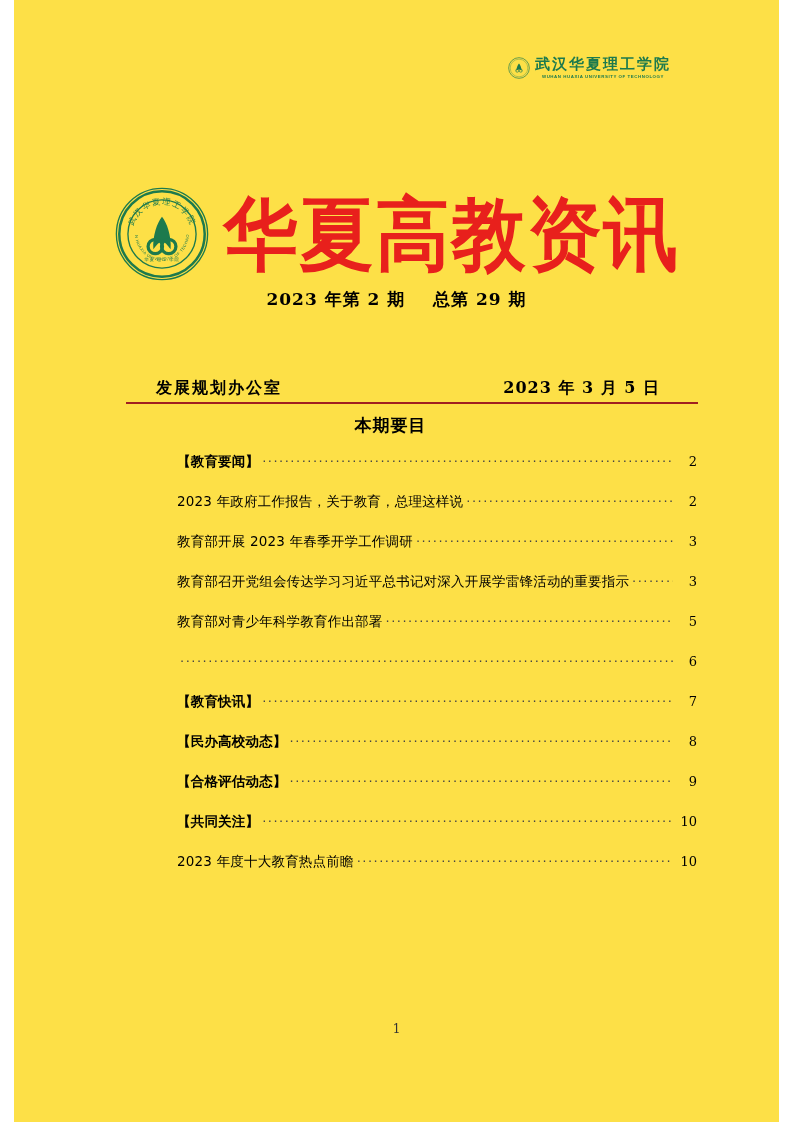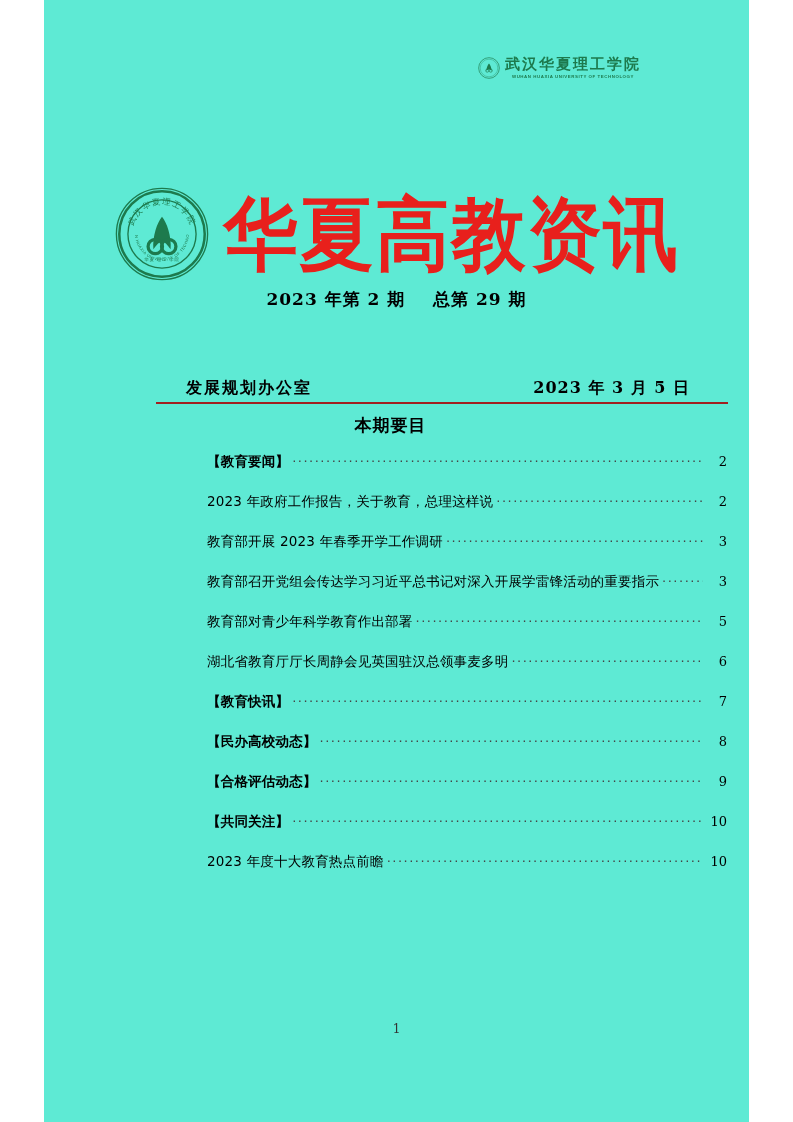--- a/index.html
+++ b/index.html
@@ -7,24 +7,24 @@
     margin: 0;
     padding: 0;
     background: #ffffff;
   }
   body {
     font-family: "DejaVu Sans", "Liberation Sans", sans-serif;
     color: #000000;
   }
   .page {
     position: relative;
-    width: 705px;
+    width: 765px;
     height: 1122px;
     margin: 0 auto;
-    background: #5eead4;
+    background: #fde047;
     overflow: hidden;
     box-sizing: border-box;
   }
 
   
   .doc-header {
     position: absolute;
     top: 48px;
     left: 0;
     right: 0;
@@ -291,21 +291,20 @@
         <span class="toc-label">教育部召开党组会传达学习习近平总书记对深入开展学雷锋活动的重要指示</span>
         <span class="toc-dots"></span>
         <span class="toc-page">3</span>
       </div>
       <div class="toc-row">
         <span class="toc-label">教育部对青少年科学教育作出部署</span>
         <span class="toc-dots"></span>
         <span class="toc-page">5</span>
       </div>
       <div class="toc-row">
-        <span class="toc-label">湖北省教育厅厅长周静会见英国驻汉总领事麦多明</span>
         <span class="toc-dots"></span>
         <span class="toc-page">6</span>
       </div>
       <div class="toc-row bold">
         <span class="toc-label">【教育快讯】</span>
         <span class="toc-dots"></span>
         <span class="toc-page">7</span>
       </div>
       <div class="toc-row bold">
         <span class="toc-label">【民办高校动态】</span>

